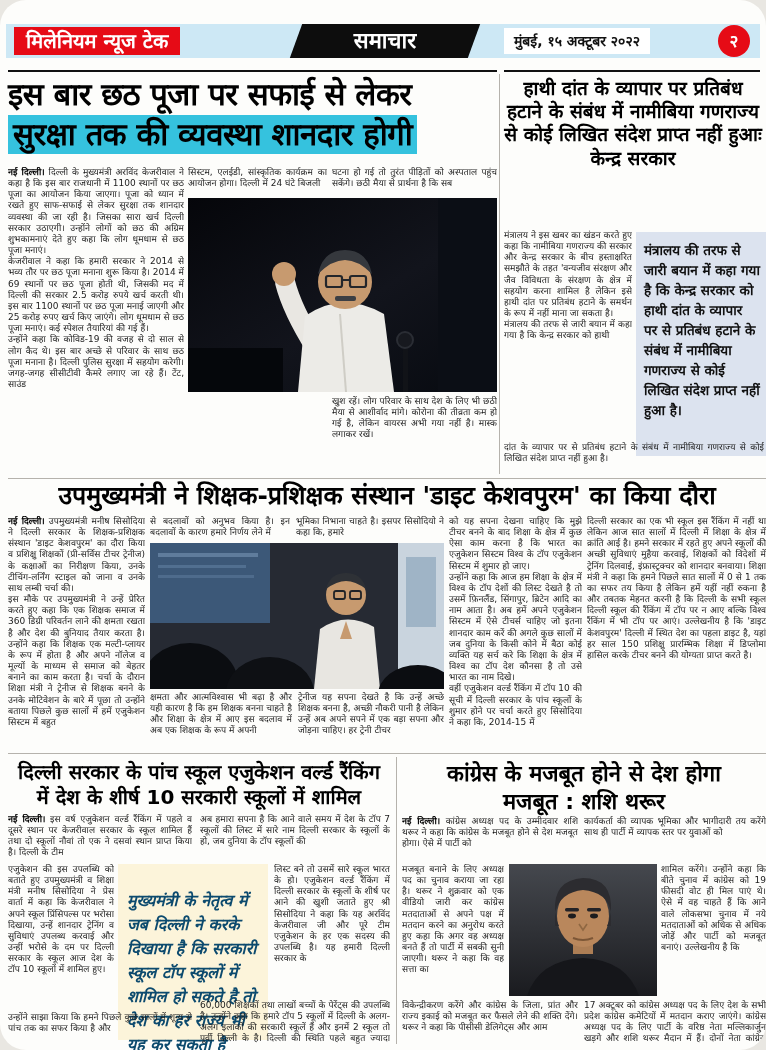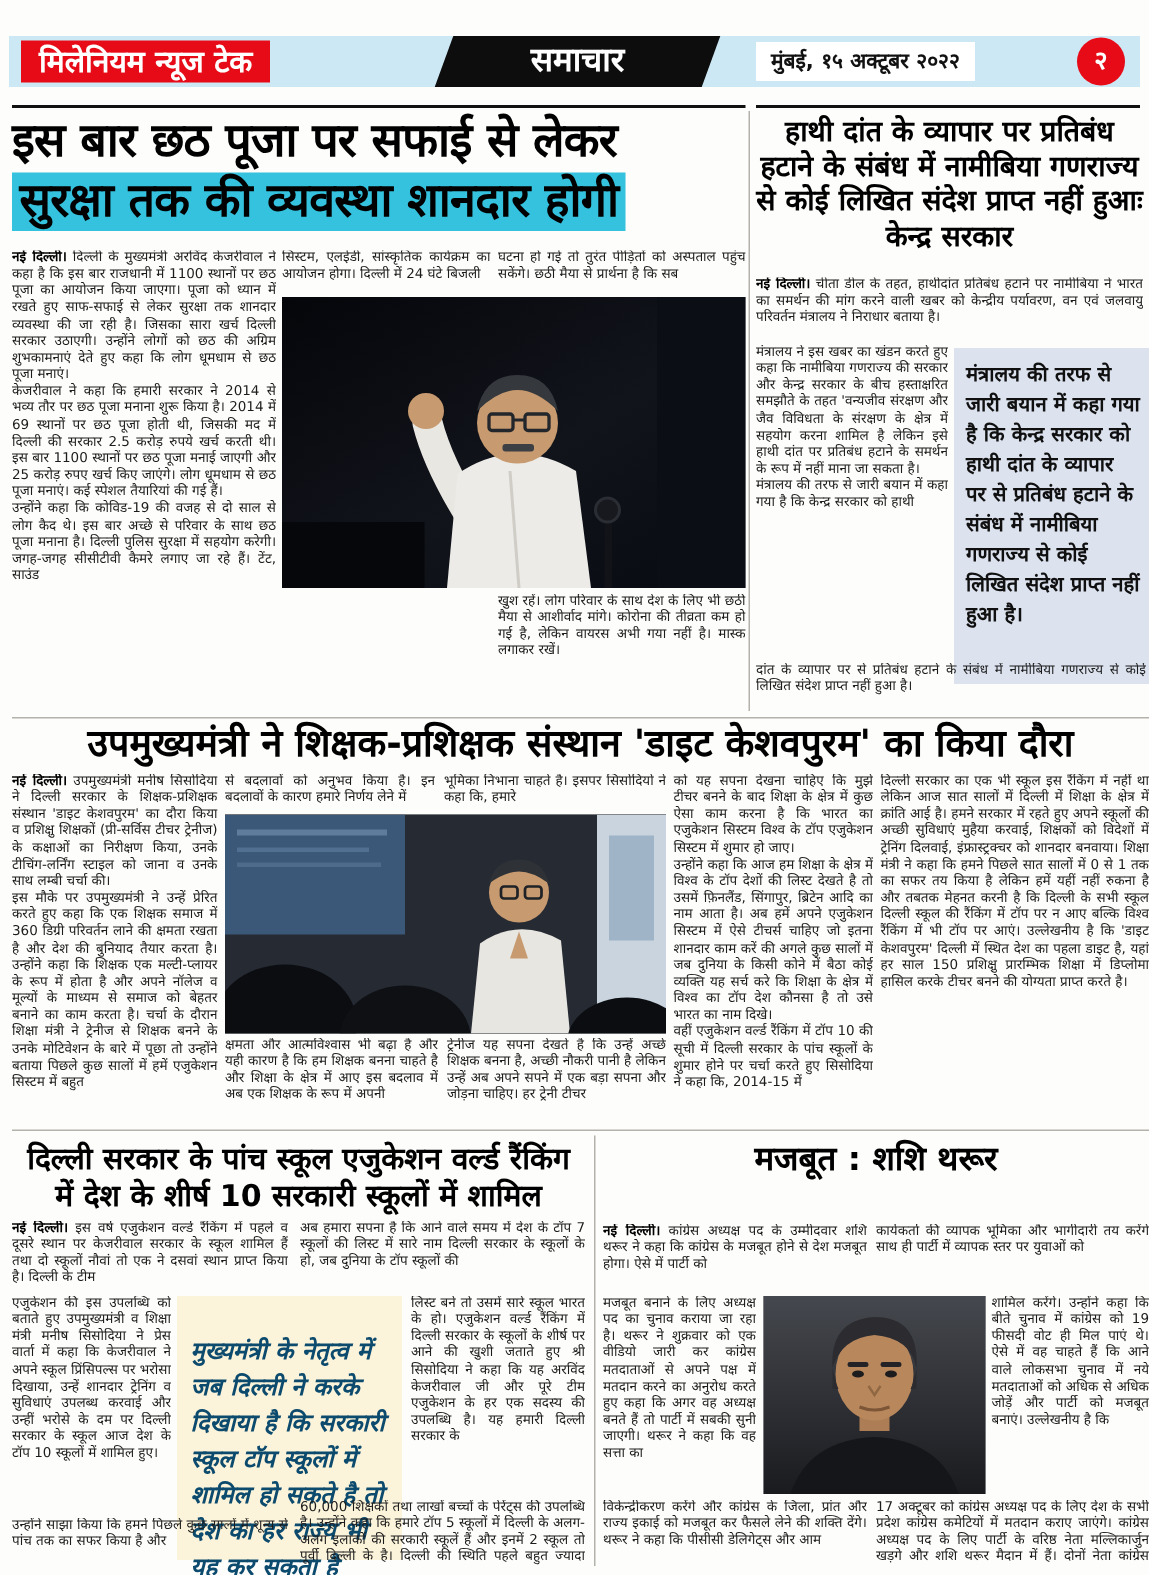--- a/index.html
+++ b/index.html
@@ -1,17 +1,17 @@
 <!DOCTYPE html>
 <html lang="hi"><head>
 <meta charset="utf-8">
 <style>
   html,body{margin:0;padding:0;background:#e9e7e2;}
   #page{position:relative;width:766px;height:1050px;background:#fdfdfb;margin:0 auto;
-        font-family:"DejaVu Sans","Liberation Sans",sans-serif;color:#111;overflow:hidden;}
+        font-family:"DejaVu Sans","Liberation Sans",sans-serif;color:#111;overflow:hidden;border-radius:26px;}
   .abs{position:absolute;}
   .body-text{font-size:9px;line-height:1.24;text-align:justify;color:#1c1c1c;overflow:hidden;}
   .body-text .flow{white-space:pre-line;margin-top:16px;}
   .dateline{font-weight:bold;color:#000;}
   .rule-h{background:#111;height:2px;}
   .rule-thin{background:#b5b2ac;}
   
   #masthead{background:#cde8f5;}
   #brand-box{background:#e60b16;color:#fff;font-weight:bold;font-size:20px;line-height:28px;padding:0 12px;}
   #section-flag{background:#0d0d0d;transform:skewX(-20deg);}
@@ -95,24 +95,20 @@
   </div>
 
   <div class="abs body-text" style="left:332px;top:396px;width:165px;height:76px;">
     <span class="flow">खुश रहें। लोग परिवार के साथ देश के लिए भी छठी मैया से आशीर्वाद मांगे। कोरोना की तीव्रता कम हो गई है, लेकिन वायरस अभी गया नहीं है। मास्क लगाकर रखें।</span>
   </div>
 
   <div class="abs rule-thin" style="left:499px;top:74px;width:1px;height:400px;"></div>
   <div class="abs rule-h" style="left:504px;top:70px;width:256px;"></div>
   <div class="abs headline-right" style="left:504px;top:77px;width:258px;">हाथी दांत के व्यापार पर प्रतिबंध हटाने के संबंध में नामीबिया गणराज्य से कोई लिखित संदेश प्राप्त नहीं हुआः केन्द्र सरकार</div>
 
-  <div class="abs body-text" style="left:504px;top:185px;width:258px;height:42px;">
-    <b class="dateline">नई दिल्ली।</b>
-    <span class="flow">चीता डील के तहत, हाथीदांत प्रतिबंध हटाने पर नामीबिया ने भारत का समर्थन की मांग करने वाली खबर को केन्द्रीय पर्यावरण, वन एवं जलवायु परिवर्तन मंत्रालय ने निराधार बताया है।</span>
-  </div>
   <div class="abs body-text" style="left:504px;top:230px;width:128px;height:206px;">
     <span class="flow">मंत्रालय ने इस खबर का खंडन करते हुए कहा कि नामीबिया गणराज्य की सरकार और केन्द्र सरकार के बीच हस्ताक्षरित समझौते के तहत 'वन्यजीव संरक्षण और जैव विविधता के संरक्षण के क्षेत्र में सहयोग करना शामिल है लेकिन इसे हाथी दांत पर प्रतिबंध हटाने के समर्थन के रूप में नहीं माना जा सकता है।
  मंत्रालय की तरफ से जारी बयान में कहा गया है कि केन्द्र सरकार को हाथी</span>
   </div>
   <div id="ivory-box" class="abs" style="left:636px;top:232px;width:116px;height:206px;">मंत्रालय की तरफ से जारी बयान में कहा गया है कि केन्द्र सरकार को हाथी दांत के व्यापार पर से प्रतिबंध हटाने के संबंध में नामीबिया गणराज्य से कोई लिखित संदेश प्राप्त नहीं हुआ है।</div>
   <div class="abs body-text" style="left:504px;top:442px;width:260px;height:30px;">
     <span class="flow">दांत के व्यापार पर से प्रतिबंध हटाने के संबंध में नामीबिया गणराज्य से कोई लिखित संदेश प्राप्त नहीं हुआ है।</span>
   </div>
 
   <div class="abs rule-thin" style="left:8px;top:478px;width:758px;height:1px;"></div>
@@ -191,20 +187,21 @@
     <span class="flow">लिस्ट बने तो उसमें सारे स्कूल भारत के हो। एजुकेशन वर्ल्ड रैंकिंग में दिल्ली सरकार के स्कूलों के शीर्ष पर आने की खुशी जताते हुए श्री सिसोदिया ने कहा कि यह अरविंद केजरीवाल जी और पूरे टीम एजुकेशन के हर एक सदस्य की उपलब्धि है। यह हमारी दिल्ली सरकार के</span>
   </div>
   <div class="abs body-text" style="left:8px;top:1012px;width:184px;height:32px;">
     <span class="flow">उन्होंने साझा किया कि हमने पिछले कुछ सालों में शून्य से पांच तक का सफर किया है और</span>
   </div>
   <div class="abs body-text" style="left:200px;top:1000px;width:190px;height:44px;">
     <span class="flow">60,000 शिक्षकों तथा लाखों बच्चों के पेरेंट्स की उपलब्धि है। उन्होंने कहा कि हमारे टॉप 5 स्कूलों में दिल्ली के अलग-अलग इलाकों की सरकारी स्कूलें हैं और इनमें 2 स्कूल तो पूर्वी दिल्ली के है। दिल्ली की स्थिति पहले बहुत ज्यादा खराब मानी जाती थी।</span>
   </div>
 
   <div class="abs headline-sub" style="left:402px;top:760px;width:364px;font-size:22px;">
+    <div>कांग्रेस के मजबूत होने से देश होगा</div>
     <div>मजबूत  :  शशि थरूर</div>
   </div>
   <div class="abs body-text" style="left:402px;top:816px;width:176px;height:46px;">
     <b class="dateline">नई दिल्ली।</b>
     <span class="flow">कांग्रेस अध्यक्ष पद के उम्मीदवार शशि थरूर ने कहा कि कांग्रेस के मजबूत होने से देश मजबूत होगा। ऐसे में पार्टी को</span>
   </div>
   <div class="abs body-text" style="left:584px;top:816px;width:182px;height:46px;">
     <span class="flow">कार्यकर्ता की व्यापक भूमिका और भागीदारी तय करेंगे साथ ही पार्टी में व्यापक स्तर पर युवाओं को</span>
   </div>
   <div class="abs body-text" style="left:402px;top:864px;width:102px;height:132px;">

